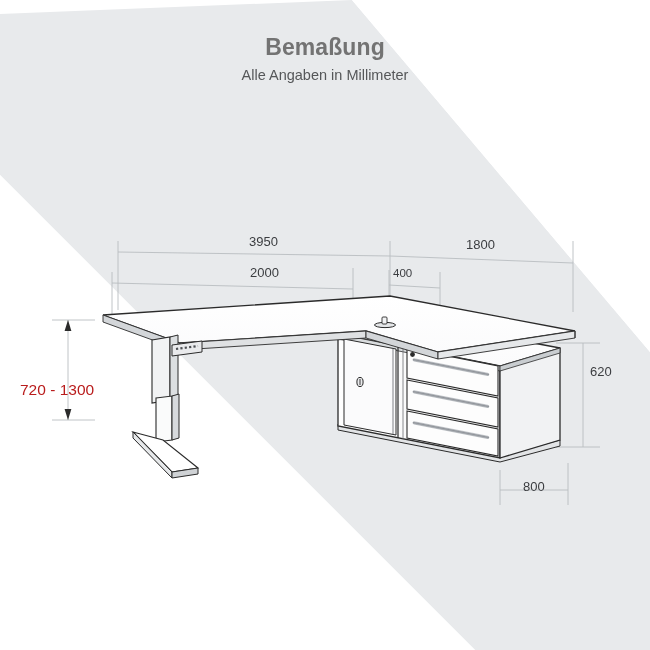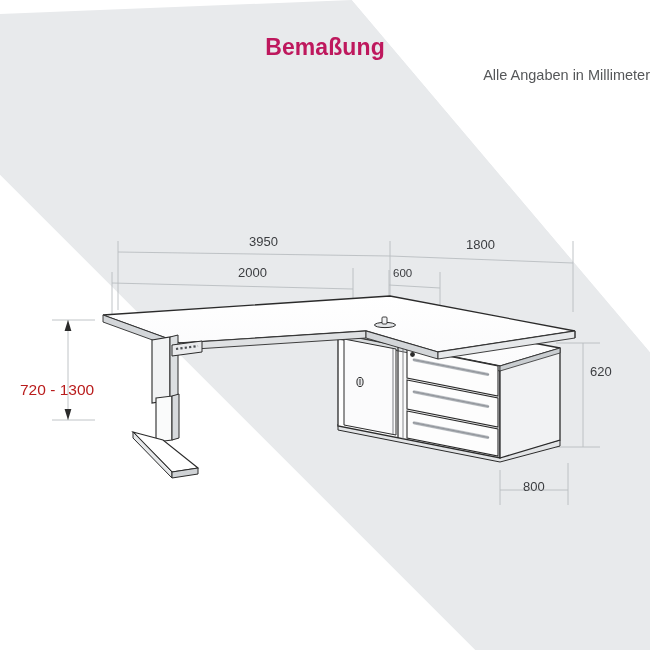--- a/index.html
+++ b/index.html
@@ -31,29 +31,29 @@
     left: 0;
     top: 0;
     width: 650px;
     height: 650px;
     z-index: 3;
   }
   .ttl {
     position: absolute;
     width: 650px;
     text-align: center;
-    color: #be185d;
+    color: #737373;
     font-weight: bold;
     font-size: 23px;
     letter-spacing: 0.1px;
   }
   .sub {
     position: absolute;
     width: 650px;
-    text-align: right;
+    text-align: center;
     color: #555759;
     font-weight: normal;
     font-size: 14.5px;
   }
   .dimlabel {
     position: absolute;
     color: #3b3d40;
     font-size: 13px;
     white-space: nowrap;
     transform-origin: 0 0;
@@ -211,23 +211,23 @@
 
   <div id="textlayer">
 
     <div class="ttl" style="top:34px;">Bemaßung</div>
     <div class="sub" style="top:67px;">Alle Angaben in Millimeter</div>
 
     <div class="dimlabel" style="left:249px; top:234px;">3950</div>
 
     <div class="dimlabel" style="left:466px; top:237px;">1800</div>
 
-    <div class="dimlabel" style="left:238px; top:265px;">2000</div>
-
-    <div class="dimlabel small" style="left:393px; top:267px;">600</div>
+    <div class="dimlabel" style="left:250px; top:265px;">2000</div>
+
+    <div class="dimlabel small" style="left:393px; top:267px;">400</div>
 
     <div class="dimlabel big" style="left:20px; top:381px;">720 - 1300</div>
 
     <div class="dimlabel" style="left:590px; top:364px;">620</div>
 
     <div class="dimlabel" style="left:523px; top:479px;">800</div>
   </div>
 </div>
 
 </body></html>

